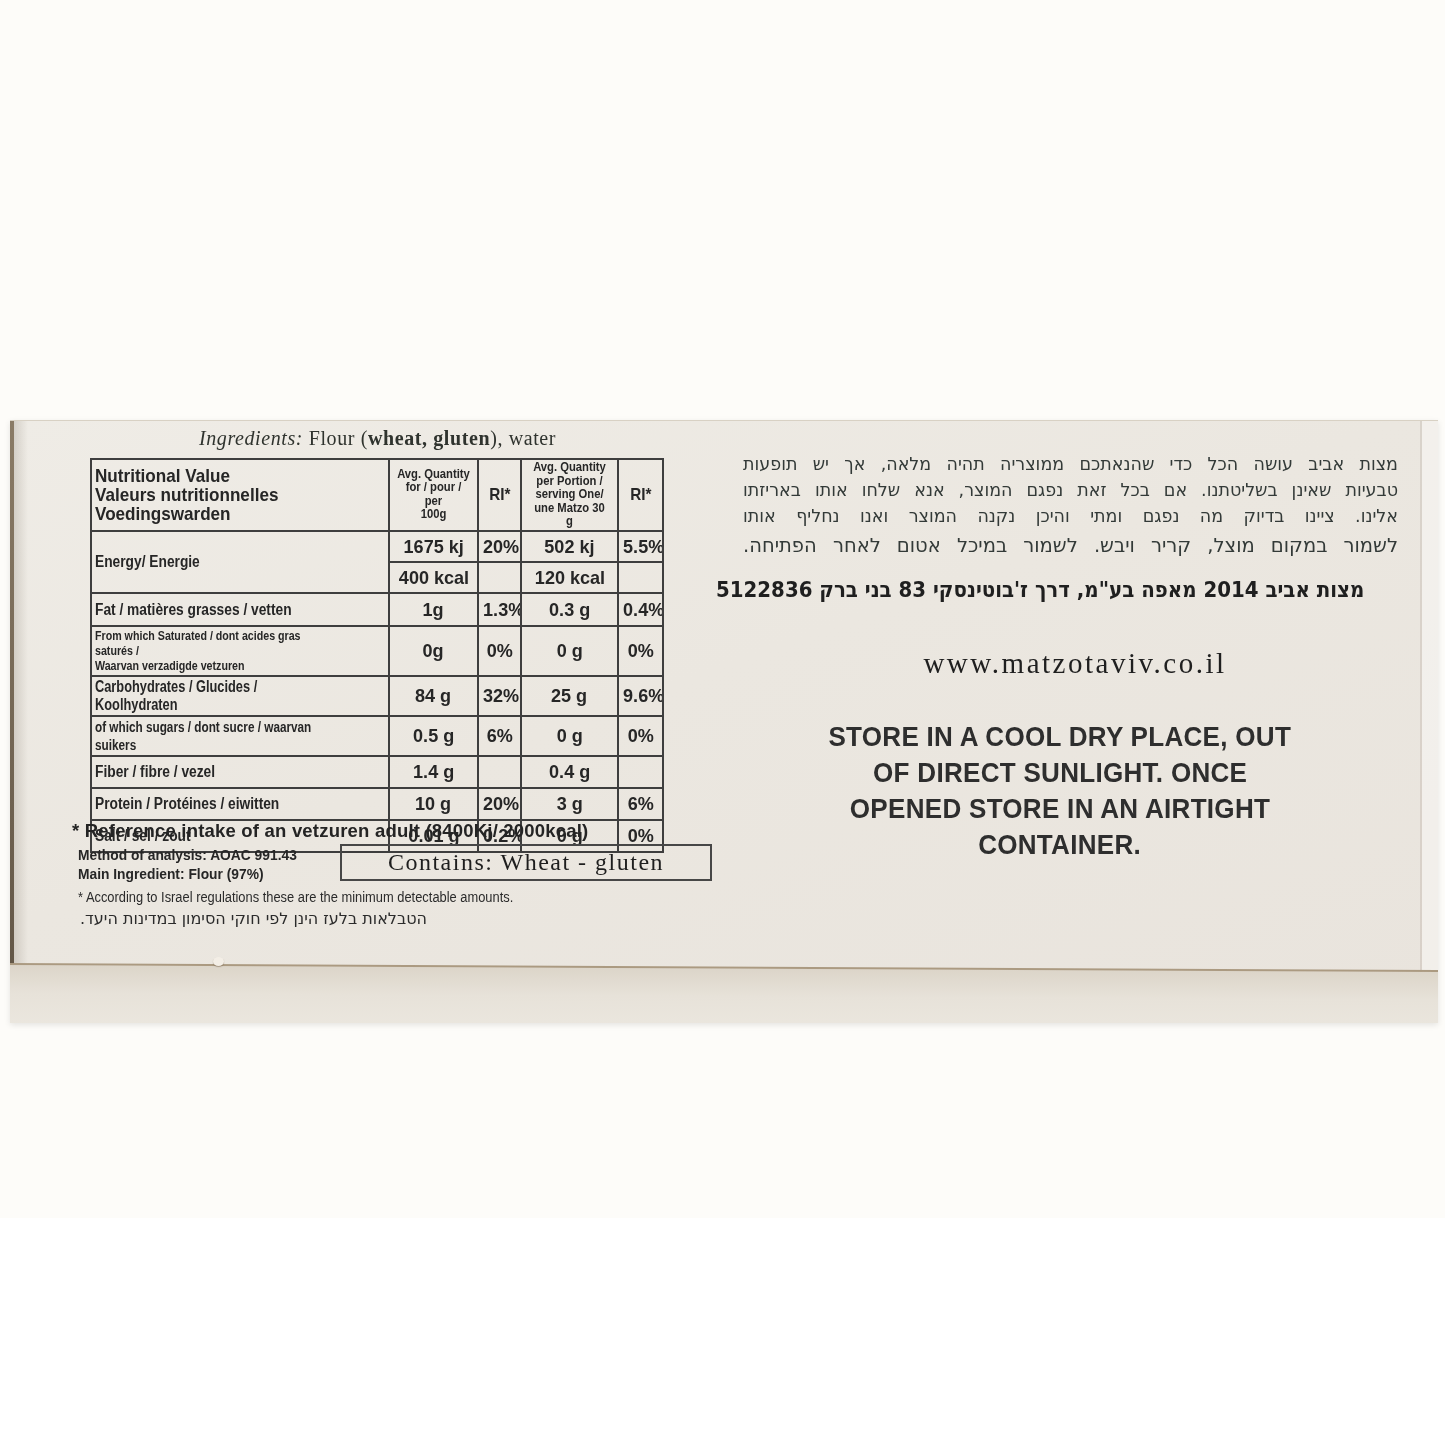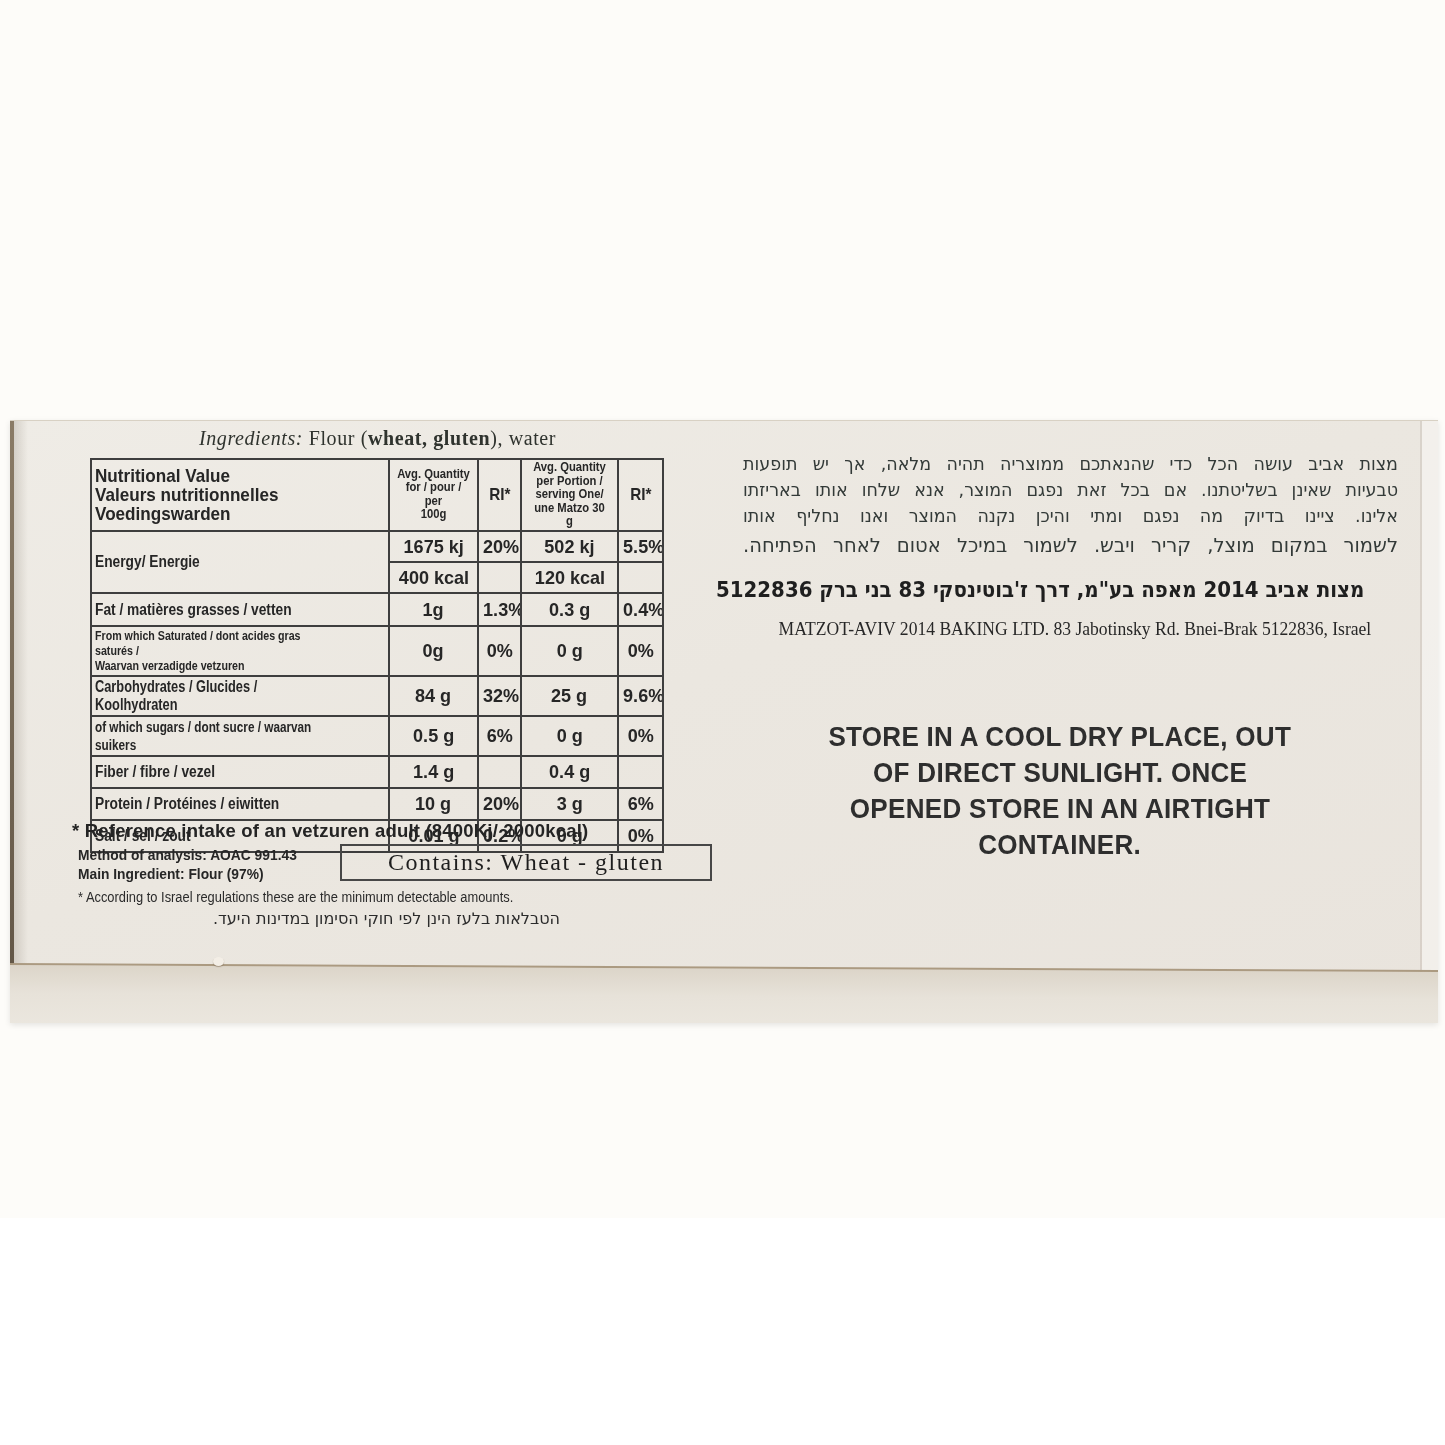--- a/index.html
+++ b/index.html
@@ -49,21 +49,21 @@
   .ref-note{position:absolute;left:62px;top:399px;font-weight:bold;font-size:18.5px;
        letter-spacing:.2px;color:#242424;}
   .method{position:absolute;left:68px;top:424px;font-weight:bold;font-size:15px;line-height:19px;}
   .method .cx{transform:scaleX(.92);}
   .contains-box{position:absolute;left:306px;top:423px;width:368px;height:33px;
        border:2px solid #474747;display:flex;align-items:center;justify-content:center;
        font-family:"Liberation Serif","DejaVu Serif",serif;font-size:24px;letter-spacing:1.5px;
        color:#1e1e1e;white-space:nowrap;margin-left:24px;}
   .according{position:absolute;left:68px;top:468px;font-size:14px;color:#2b2b2b;}
   .according .cx{transform:scaleX(.92);}
-  .heb-note{position:absolute;left:70px;top:488px;width:480px;text-align:right;
+  .heb-note{position:absolute;left:70px;top:488px;width:480px;text-align:left;
        font-family:"DejaVu Sans",sans-serif;font-size:16px;color:#2b2b2b;}
 
   
   .heb-par{position:absolute;left:733px;top:30px;width:655px;direction:rtl;
        font-family:"DejaVu Sans",sans-serif;color:#333a38;}
   .heb-par .ln{font-size:17.5px;line-height:26px;text-align:justify;text-align-last:justify;}
   .heb-par .ln-big{font-size:19.5px;line-height:30px;margin-top:2px;text-align:justify;
        text-align-last:justify;font-weight:500;}
   .addr-heb{position:absolute;left:740px;top:156px;width:650px;direction:rtl;text-align:center;
        font-family:"DejaVu Sans",sans-serif;font-weight:bold;font-size:22px;color:#1f1f1f;}
@@ -193,21 +193,21 @@
     <div class="heb-note" dir="rtl">הטבלאות בלעז הינן לפי חוקי הסימון במדינות היעד.</div>
 
     <div class="heb-par">
       <div class="ln">מצות אביב עושה הכל כדי שהנאתכם ממוצריה תהיה מלאה, אך יש תופעות</div>
       <div class="ln">טבעיות שאינן בשליטתנו. אם בכל זאת נפגם המוצר, אנא שלחו אותו באריזתו</div>
       <div class="ln">אלינו. ציינו בדיוק מה נפגם ומתי והיכן נקנה המוצר ואנו נחליף אותו</div>
       <div class="ln-big">לשמור במקום מוצל, קריר ויבש. לשמור במיכל אטום לאחר הפתיחה.</div>
     </div>
 
     <div class="addr-heb" dir="rtl"><span class="cx-c">מצות אביב 2014 מאפה בע"מ, דרך ז'בוטינסקי 83 בני ברק 5122836</span></div>
-    <div class="addr-en"><span class="cx-c">MATZOT-AVIV 2014 BAKING LTD. 83 Jabotinsky Rd. Bnei-Brak 5122836, Israel</span></div>
+    <div class="website">www.matzotaviv.co.il</div>
 
     <div class="storage">
       <div><span class="cx-c">STORE IN A COOL DRY PLACE, OUT</span></div>
       <div><span class="cx-c">OF DIRECT SUNLIGHT. ONCE</span></div>
       <div><span class="cx-c">OPENED STORE IN AN AIRTIGHT</span></div>
       <div><span class="cx-c">CONTAINER.</span></div>
     </div>
   </div>
 </div>
 

